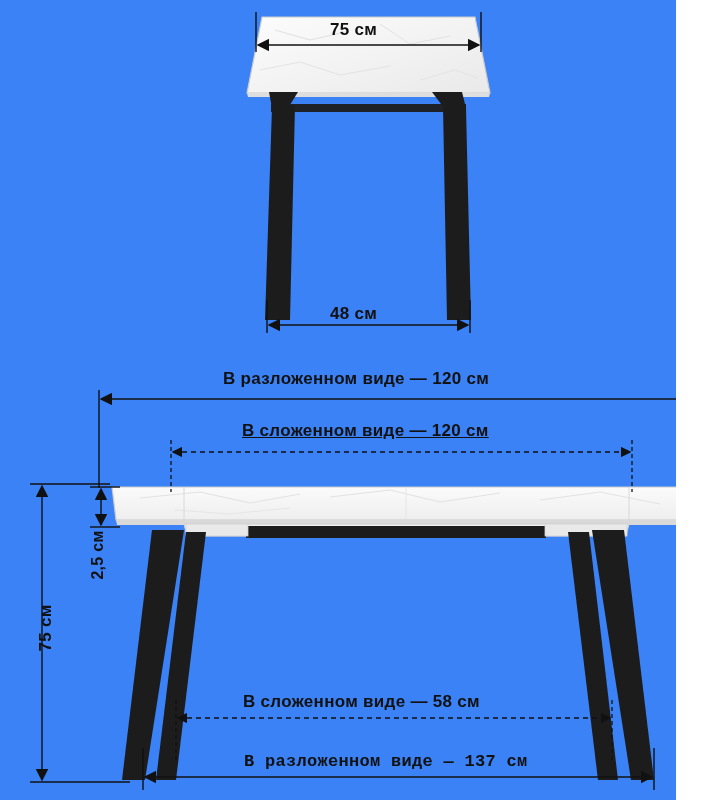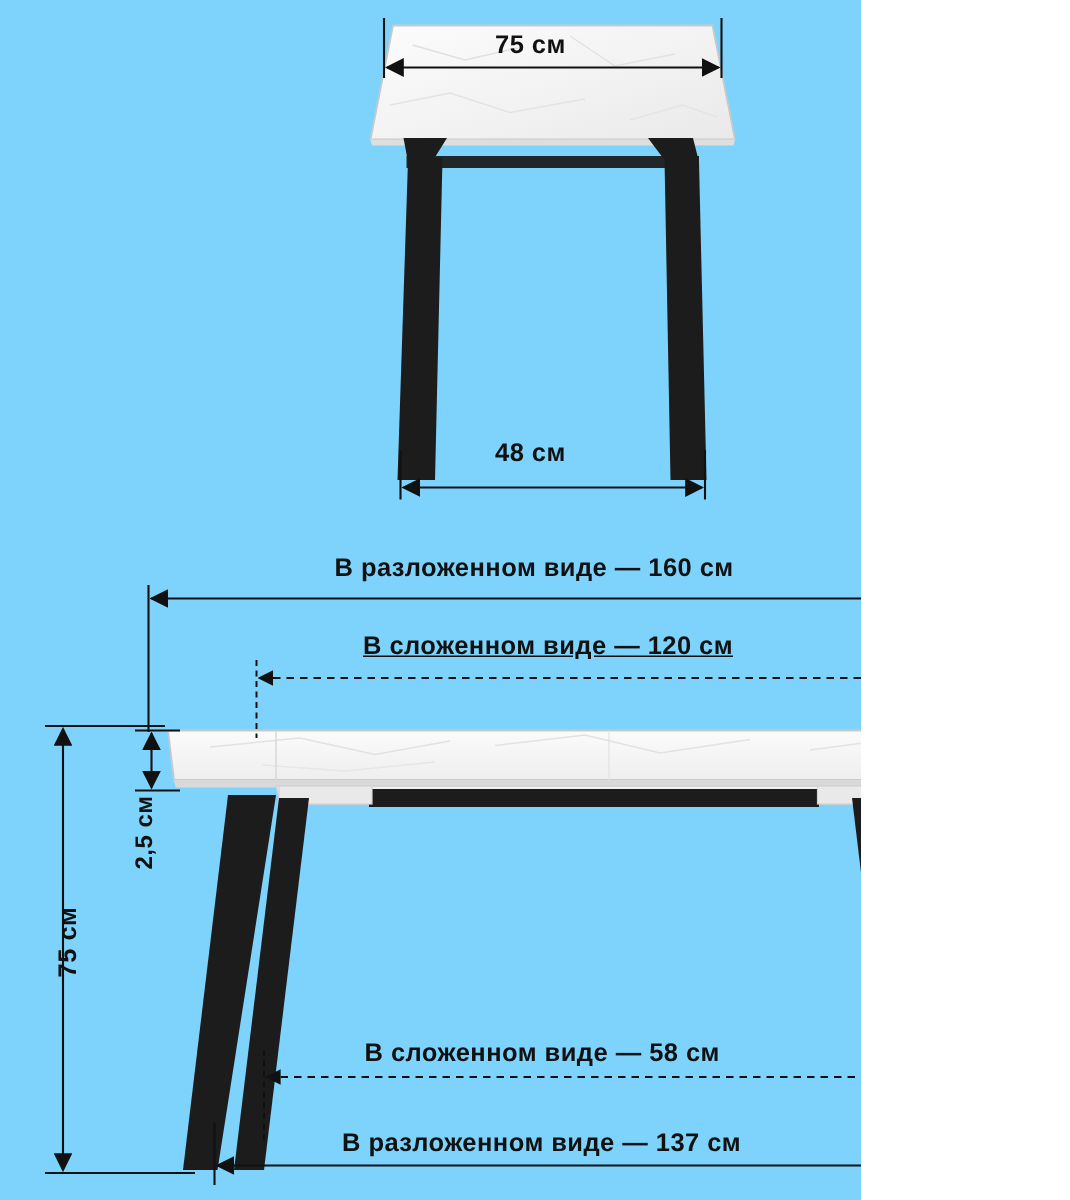--- a/index.html
+++ b/index.html
@@ -6,24 +6,24 @@
     margin: 0;
     padding: 0;
     background: #ffffff;
   }
   body {
     font-family: "Liberation Sans", sans-serif;
     color: #1a1a1a;
   }
   #page {
     position: relative;
-    width: 574px;
+    width: 676px;
     height: 800px;
     overflow: hidden;
-    background: #7dd3fc;
+    background: #3b82f6;
   }
   .diagram-svg {
     position: absolute;
     left: 0;
     top: 0;
     width: 713px;
     height: 800px;
   }
   .dim-label {
     position: absolute;
@@ -34,25 +34,25 @@
     white-space: nowrap;
     letter-spacing: 0.3px;
   }
   .dim-label.small {
     font-size: 16px;
   }
   .vert-label {
     transform-origin: 50% 50%;
   }
   .label-75cm   { left: 330px; top: 20px; }
-  .label-48cm   { left: 330px; top: 292px; }
+  .label-48cm   { left: 330px; top: 304px; }
   .label-unfold-w { left: 223px; top: 369px; }
   .label-fold-w   { left: 242px; top: 421px; text-decoration: underline; }
   .label-fold-l   { left: 243px; top: 692px; }
-  .label-unfold-l { left: 228px; top: 752px; }
+  .label-unfold-l { left: 244px; top: 752px; font-family: Liberation Mono, monospace; }
   .label-25      { left: 73px;  top: 546px; }
   .label-75h     { left: 22px;  top: 618px; }
 </style>
 </head>
 <body>
 
 <div id="page">
 
   <svg class="diagram-svg" viewBox="0 0 713 800">
     <defs>
@@ -187,21 +187,21 @@
 
     <g stroke="#111111" stroke-width="1.4">
       <line x1="30" y1="484" x2="110" y2="484"></line>
       <line x1="30" y1="782" x2="130" y2="782"></line>
       <line x1="42" y1="486" x2="42" y2="780" marker-start="url(#arrTail)" marker-end="url(#arrHead)"></line>
     </g>
   </svg>
 
   <div class="dim-label label-75cm">75 см</div>
   <div class="dim-label label-48cm">48 см</div>
-  <div class="dim-label label-unfold-w">В разложенном виде — 160 см</div>
+  <div class="dim-label label-unfold-w">В разложенном виде — 120 см</div>
   <div class="dim-label label-fold-w">В сложенном виде — 120 см</div>
   <div class="dim-label label-fold-l">В сложенном виде — 58 см</div>
   <div class="dim-label label-unfold-l">В разложенном виде — 137 см</div>
 
   <div class="dim-label small vert-label label-25" style="transform: rotate(-90deg);">2,5 см</div>
   <div class="dim-label vert-label label-75h" style="transform: rotate(-90deg);">75 см</div>
 
 </div>
 
 </body></html>

